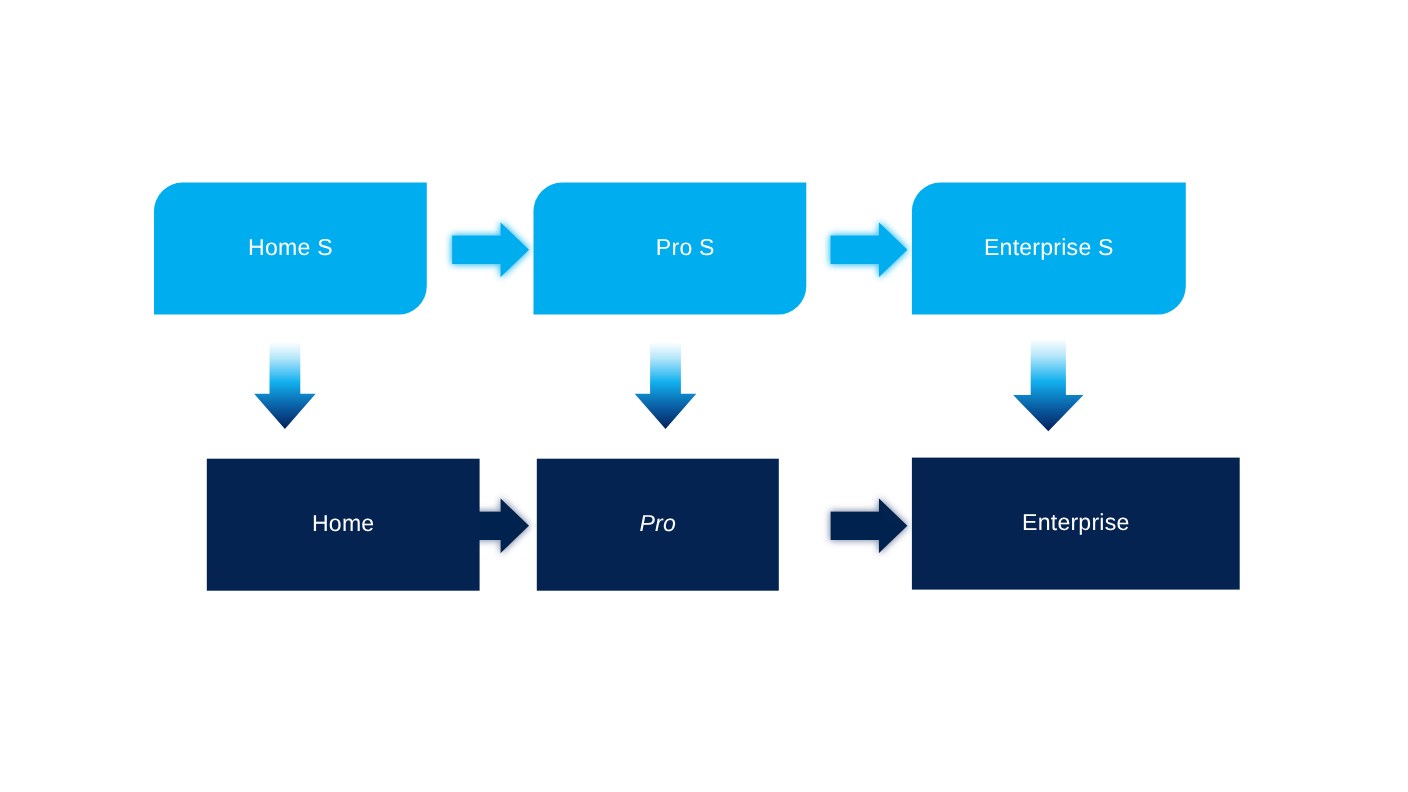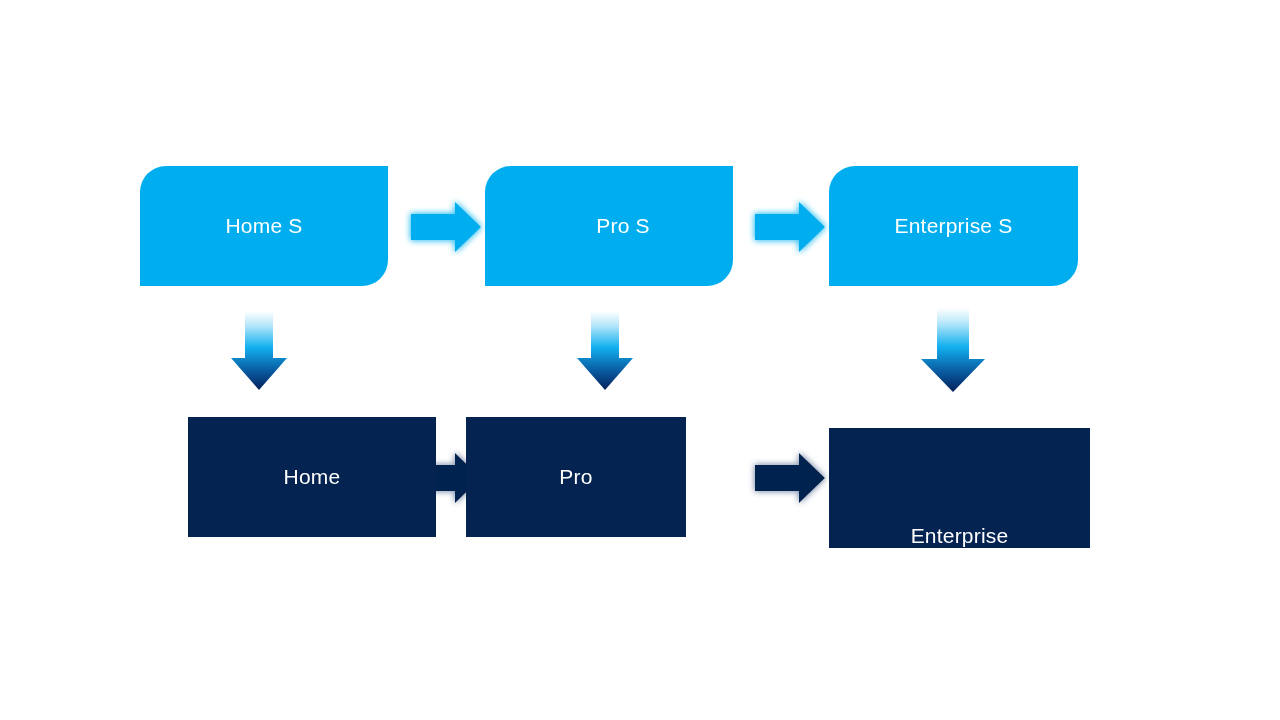--- a/index.html
+++ b/index.html
@@ -141,21 +141,21 @@
   </div>
 
   <div class="node node-top" style="left:829px; top:166px; width:249px; height:120px;">
     <span class="node-label">Enterprise S</span>
   </div>
 
   <div class="node node-bottom" style="left:140px; top:417px; width:248px; height:120px;margin-left:48px;">
     <span class="node-label">Home</span>
   </div>
 
-  <div class="node node-bottom" style="left:466px; top:417px; width:220px; height:120px;">
+  <div class="node node-bottom" style="left:488px; top:417px; width:220px; height:120px;font-style:italic;">
     <span class="node-label">Pro</span>
   </div>
 
-  <div class="node node-bottom" style="left:829px; top:428px; width:261px; height:120px;align-items:flex-end;">
+  <div class="node node-bottom" style="left:829px; top:416px; width:298px; height:120px;">
     <span class="node-label">Enterprise</span>
   </div>
 
 </div>
 
 </body></html>

